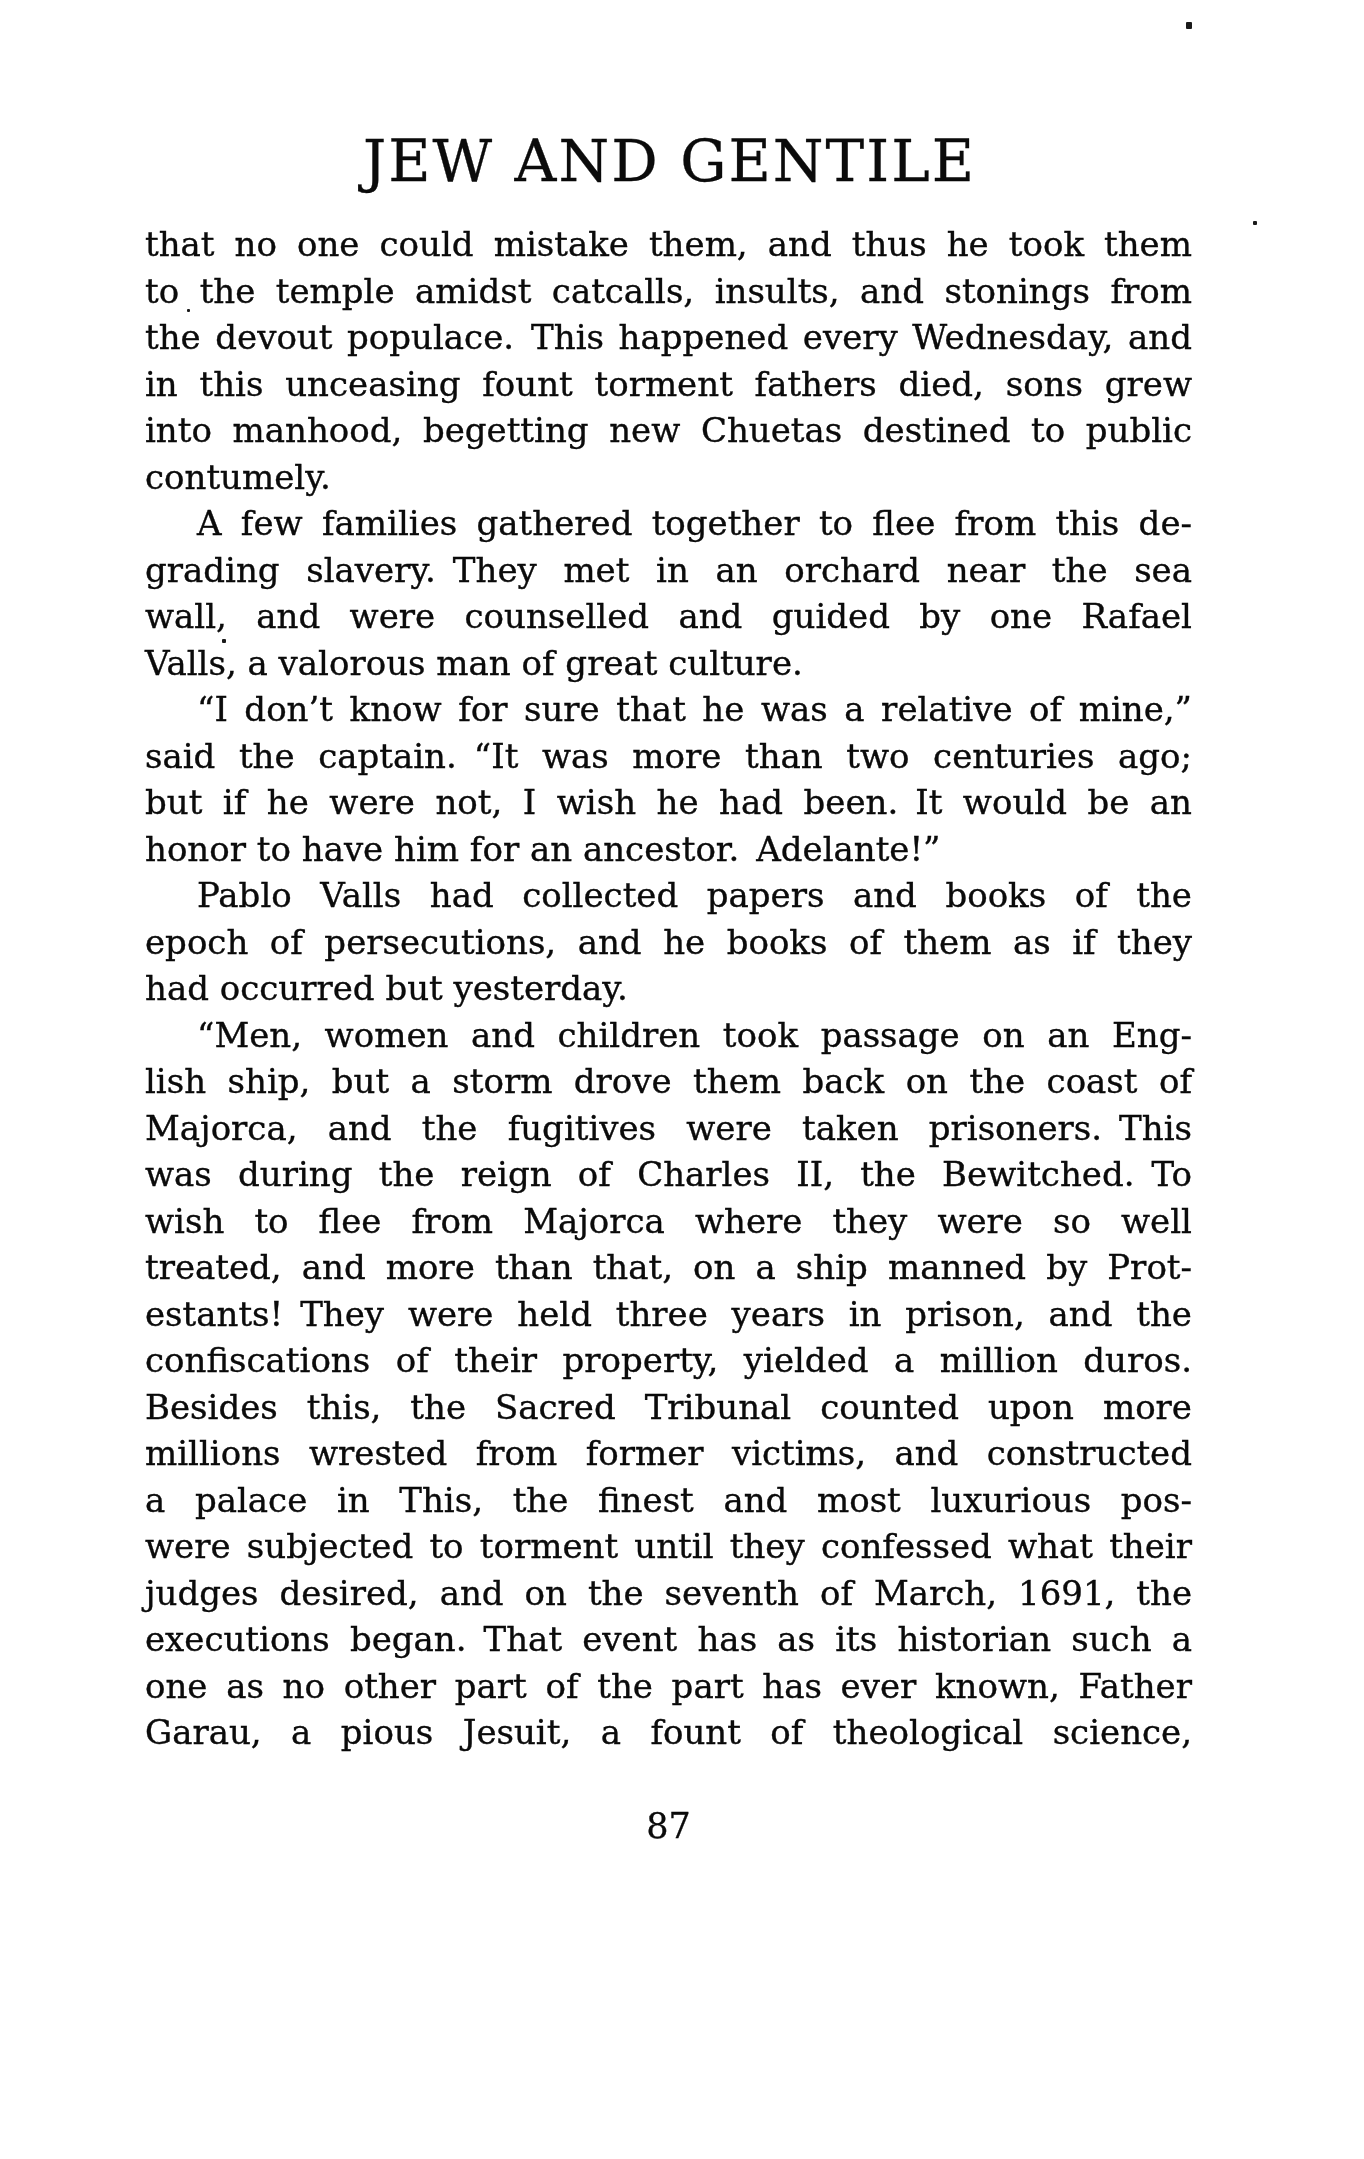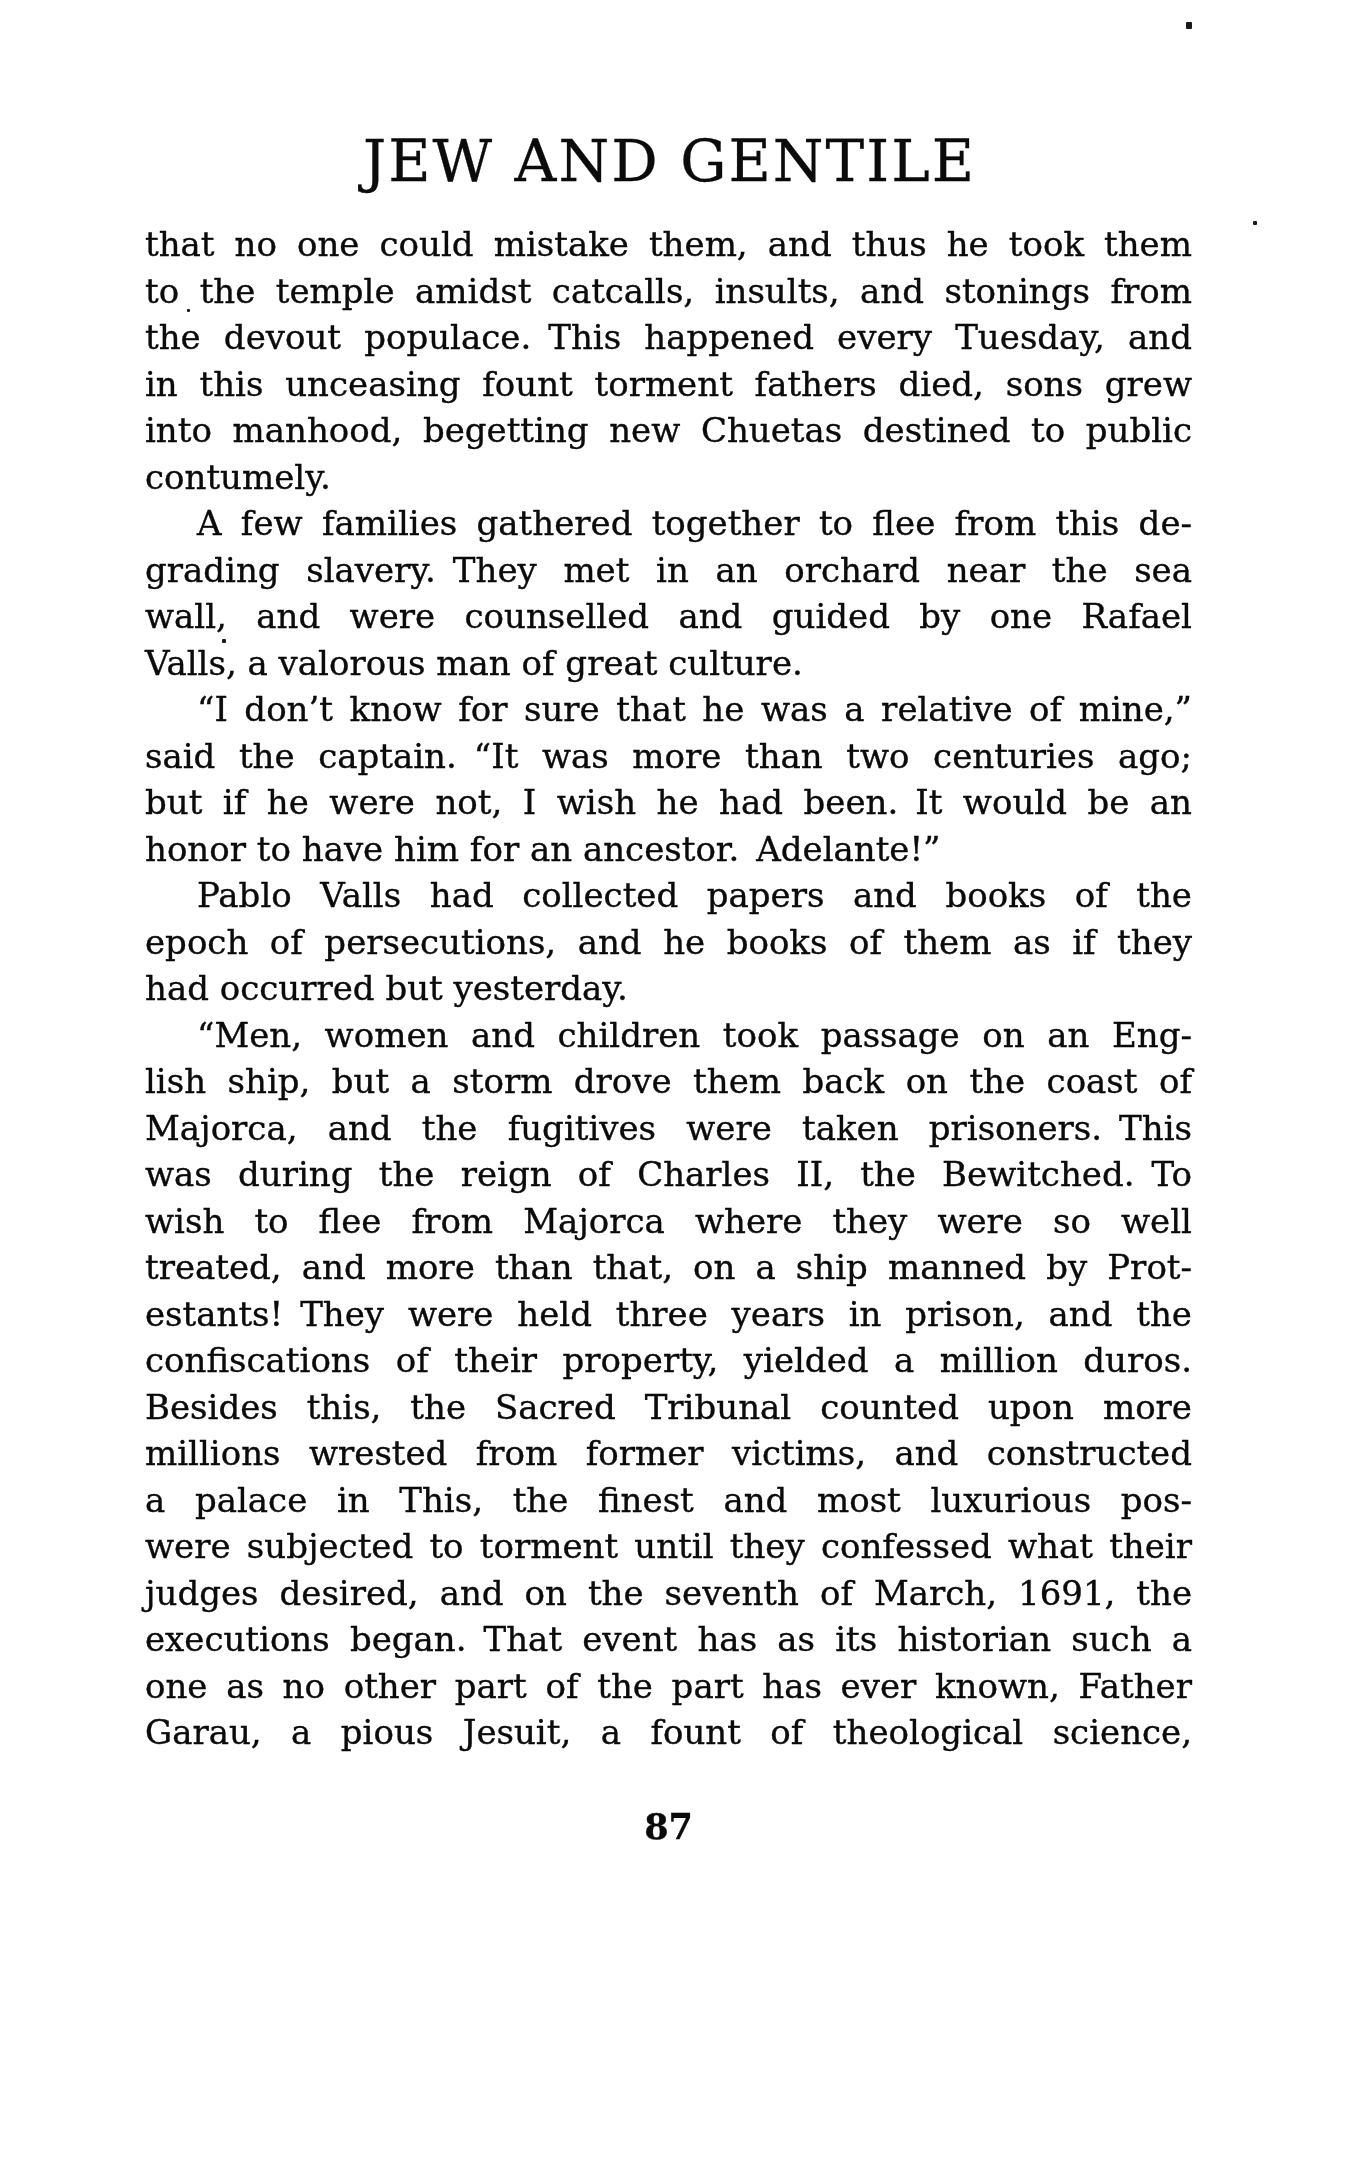--- a/index.html
+++ b/index.html
@@ -49,21 +49,21 @@
   .text-line.indent {
     text-indent: 52px;
   }
   .page-number {
     position: absolute;
     top: 1806px;
     left: 145px;
     width: 1047px;
     text-align: center;
     font-size: 35px;
-    font-weight: bold;
+    font-weight: normal;
     -webkit-text-stroke: 0.3px #000;
   }
   .ink-speck {
     position: absolute;
     background: #1a1a1a;
     border-radius: 1px;
   }
   .speck-1 { left: 1186px; top: 22px;  width: 6px; height: 7px; }
   .speck-2 { left: 1253px; top: 221px; width: 4px; height: 4px; }
   .speck-3 { left: 222px;  top: 639px; width: 4px; height: 4px; }
@@ -76,21 +76,21 @@
   <span class="ink-speck speck-1"></span>
   <span class="ink-speck speck-2"></span>
   <span class="ink-speck speck-3"></span>
   <span class="ink-speck speck-4"></span>
 
   <h1 class="page-title">JEW AND GENTILE</h1>
 
   <div class="page-body">
       <div class="text-line">that no one could mistake them, and thus he took them</div>
       <div class="text-line">to the temple amidst catcalls, insults, and stonings from</div>
-      <div class="text-line">the devout populace. This happened every Tuesday, and</div>
+      <div class="text-line">the devout populace. This happened every Wednesday, and</div>
       <div class="text-line">in this unceasing fount torment fathers died, sons grew</div>
       <div class="text-line">into manhood, begetting new Chuetas destined to public</div>
       <div class="text-line para-end">contumely.</div>
       <div class="text-line indent">A few families gathered together to flee from this de-</div>
       <div class="text-line">grading slavery. They met in an orchard near the sea</div>
       <div class="text-line">wall, and were counselled and guided by one Rafael</div>
       <div class="text-line para-end">Valls, a valorous man of great culture.</div>
       <div class="text-line indent">“I don’t know for sure that he was a relative of mine,”</div>
       <div class="text-line">said the captain. “It was more than two centuries ago;</div>
       <div class="text-line">but if he were not, I wish he had been. It would be an</div>

